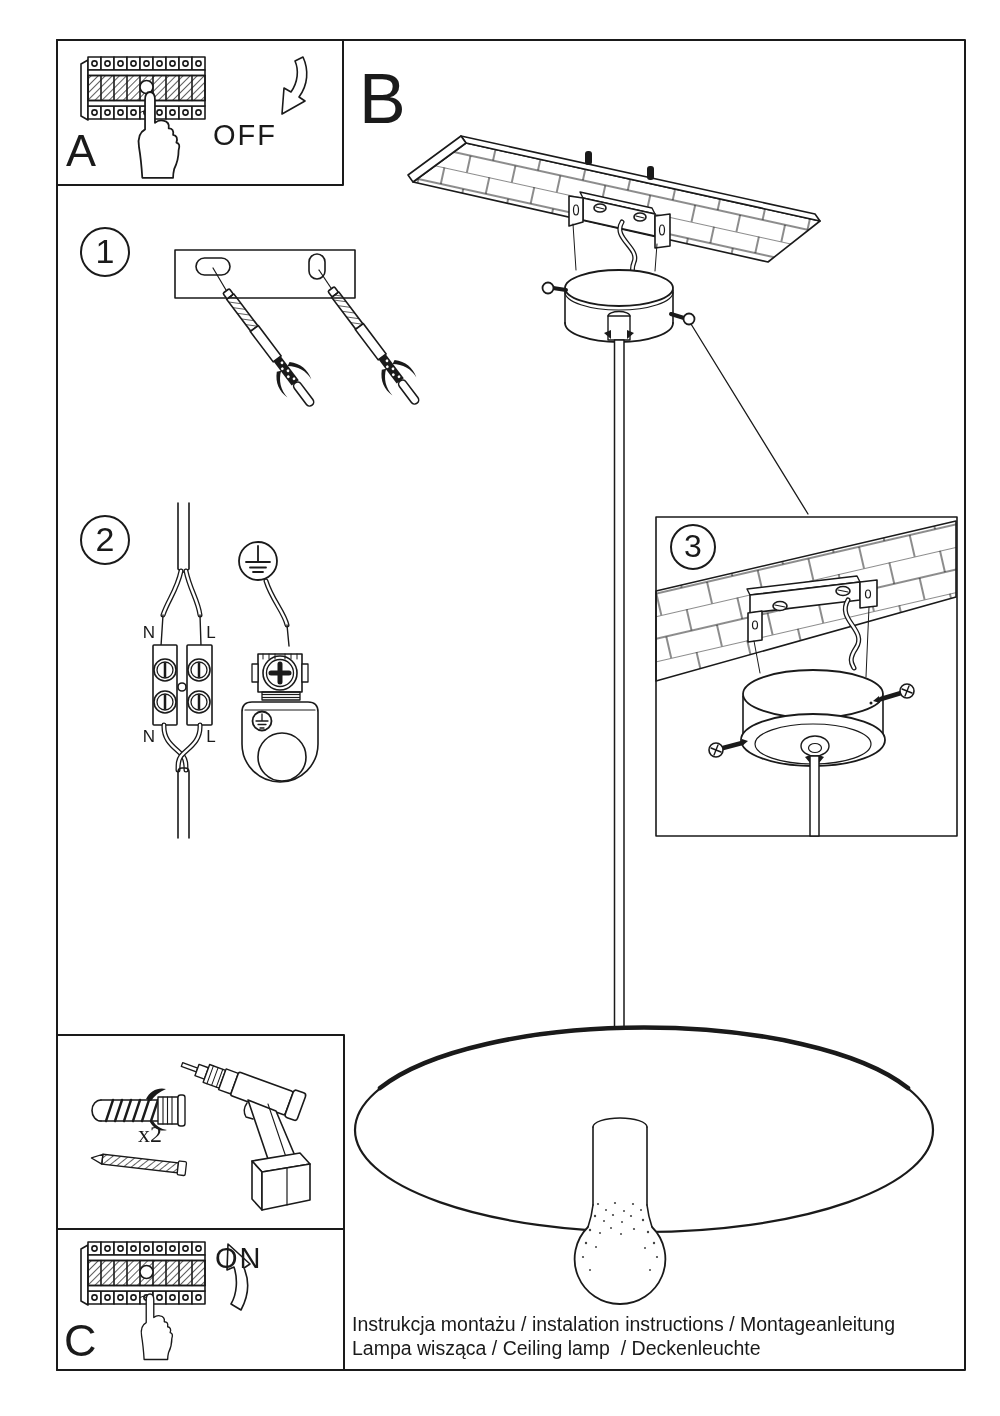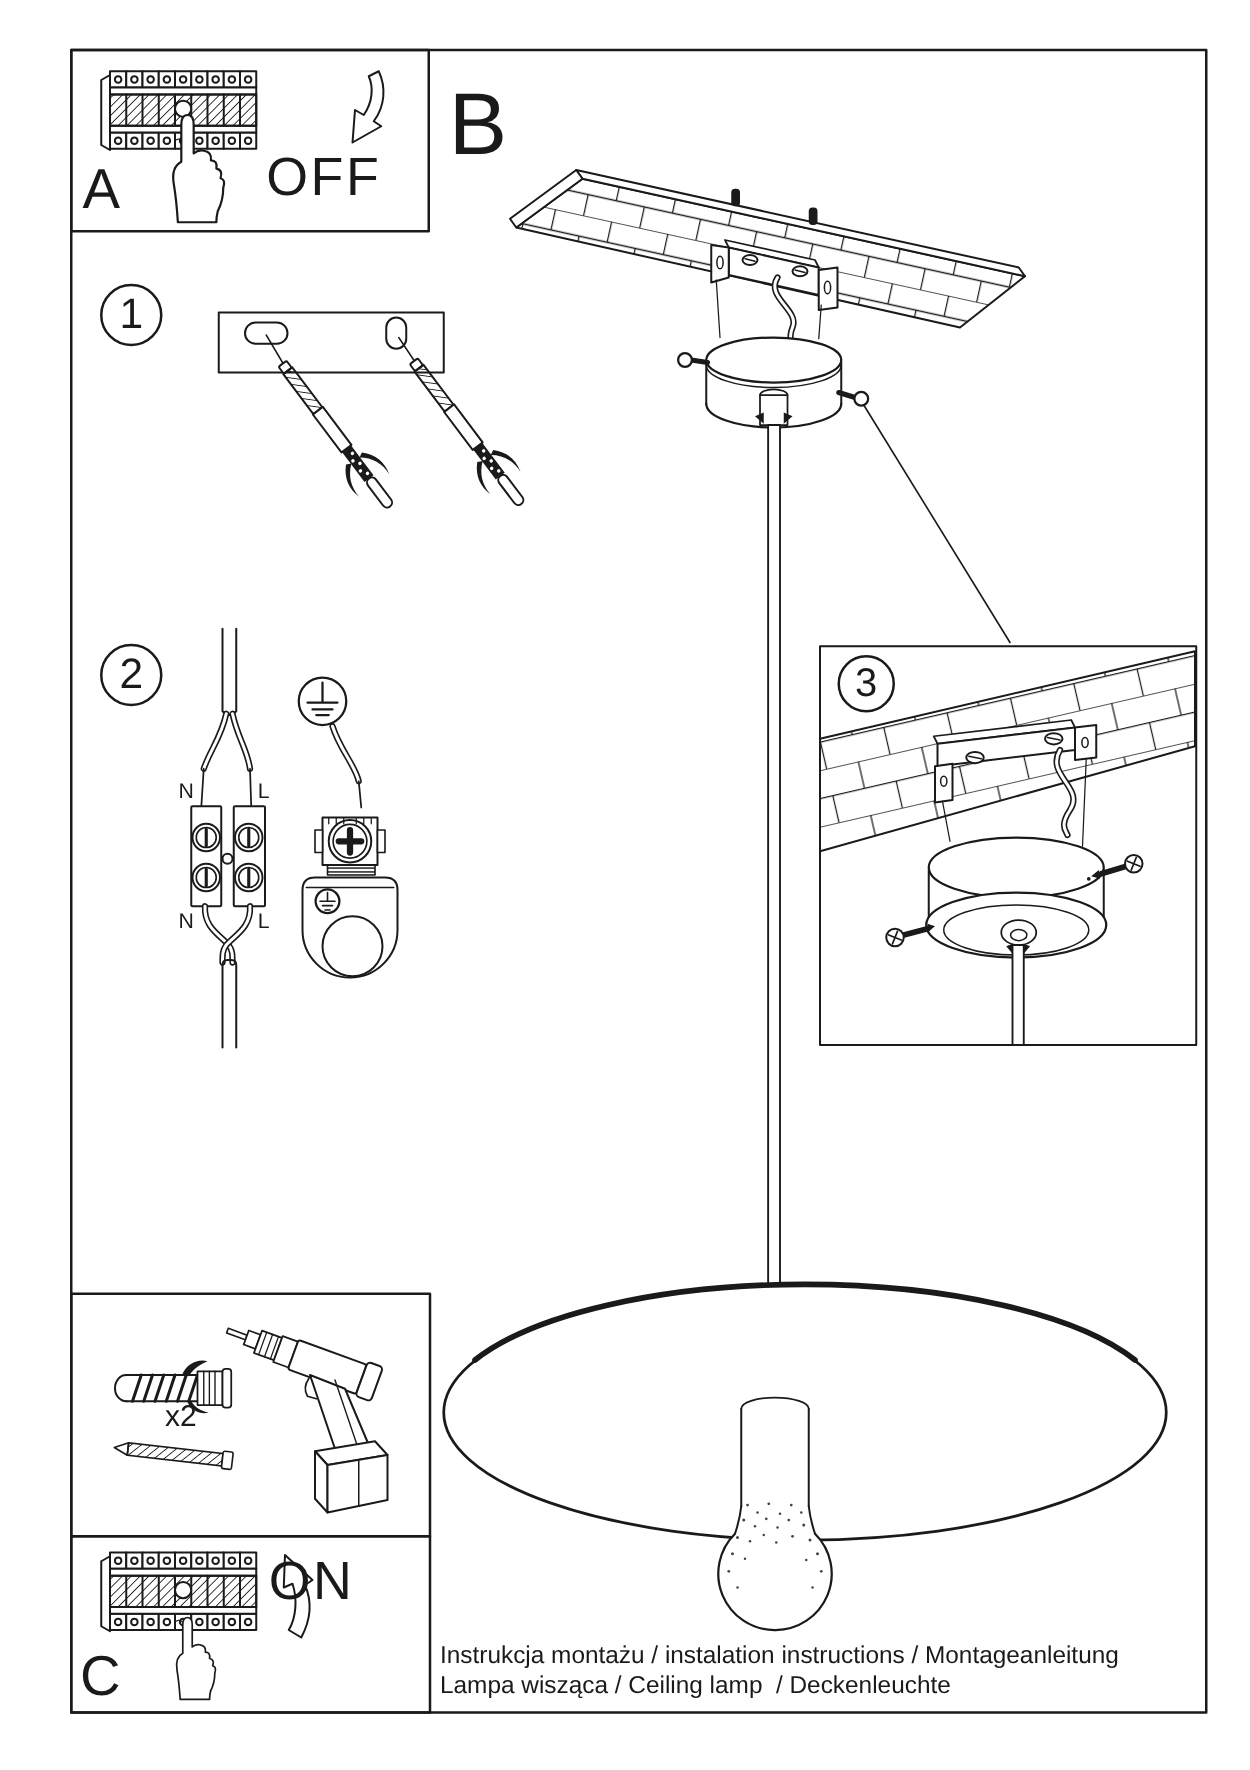--- a/index.html
+++ b/index.html
@@ -2,24 +2,24 @@
 <html><head>
 <meta charset="utf-8">
 <style>
   html,body{margin:0;padding:0;background:#fff;}
   #sheet{position:relative;width:1000px;height:1416px;background:#ffffff;overflow:hidden;
          font-family:"Liberation Sans", sans-serif;color:#1a1a1a;}
   #art{position:absolute;left:0;top:0;}
   .lbl{position:absolute;color:#1a1a1a;white-space:pre;line-height:1;}
   .big-letter{font-size:45px;}
   .huge-letter{font-size:70px;}
-  .action{font-size:43px;letter-spacing:2px;}
+  .action{font-size:29px;letter-spacing:2px;}
   .stepnum{font-size:34px;width:40px;text-align:center;}
   .wirelbl{font-size:17px;width:20px;text-align:center;}
-  .qty{font-size:24px;width:36px;}
+  .qty{font-size:24px;width:36px;text-align:center;font-family:Liberation Serif, serif;}
   .cap{font-size:19.5px;line-height:24px;}
 </style>
 </head>
 <body>
 
 <div id="sheet">
 
 <svg id="art" width="1000" height="1416" viewBox="0 0 1000 1416">
   <defs>
     <pattern id="hatch" patternUnits="userSpaceOnUse" width="5" height="5" patternTransform="rotate(45)">

